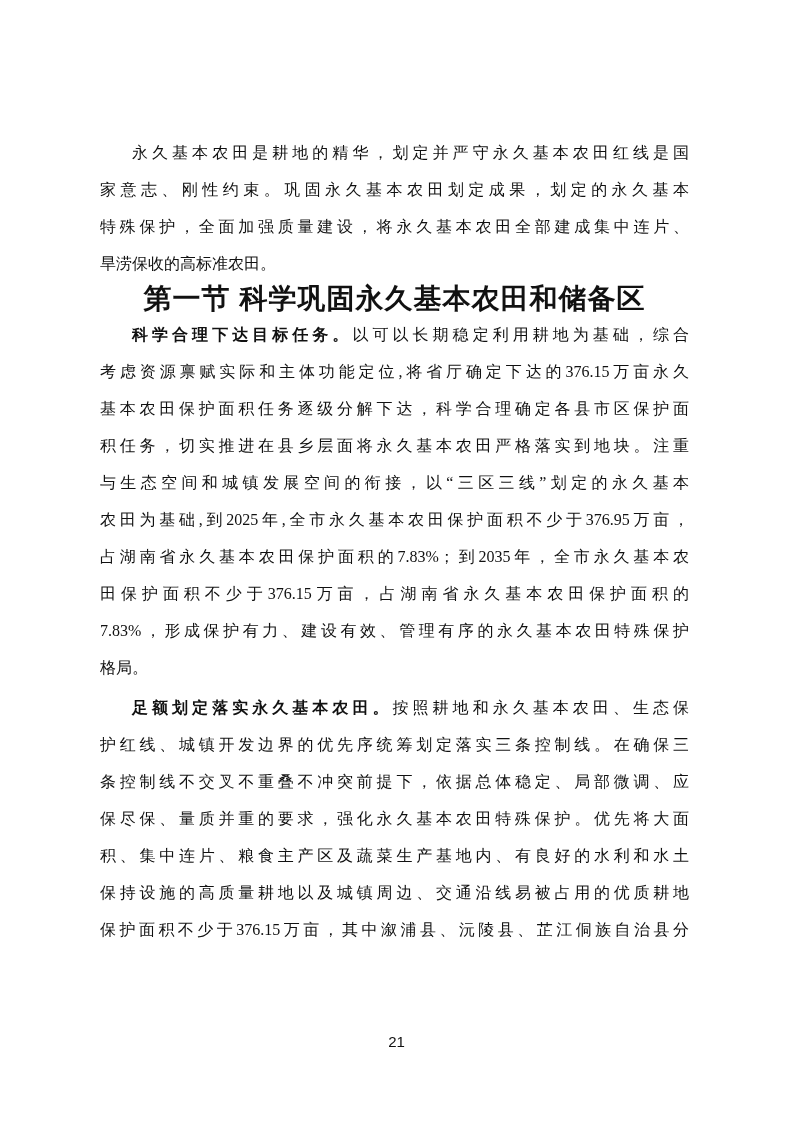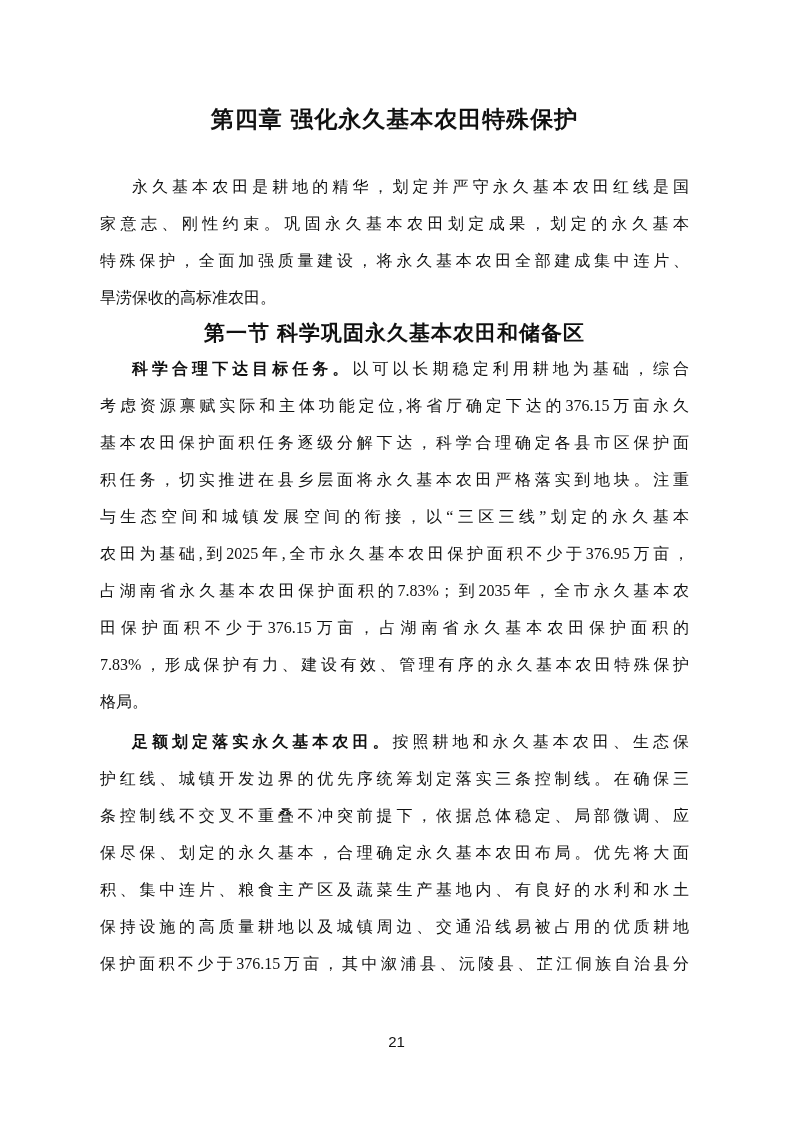--- a/index.html
+++ b/index.html
@@ -23,21 +23,21 @@
     font-weight: bold;
     font-size: 23px;
     line-height: 34px;
     text-align: center;
     letter-spacing: 1px;
     margin: 0;
   }
   .section-title {
     font-family: "Liberation Sans", "DejaVu Sans", sans-serif;
     font-weight: bold;
-    font-size: 21px;
+    font-size: 28px;
     line-height: 30px;
     text-align: center;
     letter-spacing: 1px;
     margin: 2px 0 0 0;
   }
   .para {
     margin: 0;
   }
   .p1 { margin-top: 32px; }
   .p2 { margin-top: 2px; }
@@ -70,21 +70,20 @@
     font-size: 15px;
     line-height: 20px;
     color: #111111;
   }
 </style>
 </head>
 <body>
 
 <div class="page">
 
-  <h1 class="chapter-title">第四章 强化永久基本农田特殊保护</h1>
 
   <div class="para p1">
     <div class="line first"><span>永久基本农田是耕地的精华，划定并严守永久基本农田红线是国</span></div>
     <div class="line">家意志、刚性约束。巩固永久基本农田划定成果，划定的永久基本</div>
     <div class="line">特殊保护，全面加强质量建设，将永久基本农田全部建成集中连片、</div>
     <div class="line end">旱涝保收的高标准农田。</div>
   </div>
 
   <h2 class="section-title">第一节 科学巩固永久基本农田和储备区</h2>
 
@@ -98,21 +97,21 @@
     <div class="line">占湖南省永久基本农田保护面积的7.83%；到2035年，全市永久基本农</div>
     <div class="line">田保护面积不少于376.15万亩，占湖南省永久基本农田保护面积的</div>
     <div class="line">7.83%，形成保护有力、建设有效、管理有序的永久基本农田特殊保护</div>
     <div class="line end">格局。</div>
   </div>
 
   <div class="para p3">
     <div class="line first"><span class="lead">足额划定落实永久基本农田。</span><span>按照耕地和永久基本农田、生态保</span></div>
     <div class="line">护红线、城镇开发边界的优先序统筹划定落实三条控制线。在确保三</div>
     <div class="line">条控制线不交叉不重叠不冲突前提下，依据总体稳定、局部微调、应</div>
-    <div class="line">保尽保、划定的永久基本，合理确定永久基本农田布局。优先将大面</div>
+    <div class="line">保尽保、量质并重的要求，强化永久基本农田特殊保护。优先将大面</div>
     <div class="line">积、集中连片、粮食主产区及蔬菜生产基地内、有良好的水利和水土</div>
     <div class="line">保持设施的高质量耕地以及城镇周边、交通沿线易被占用的优质耕地</div>
     <div class="line">保护面积不少于376.15万亩，其中溆浦县、沅陵县、芷江侗族自治县分</div>
   </div>
 
   <div class="page-number">21</div>
 
 </div>
 
 </body></html>

